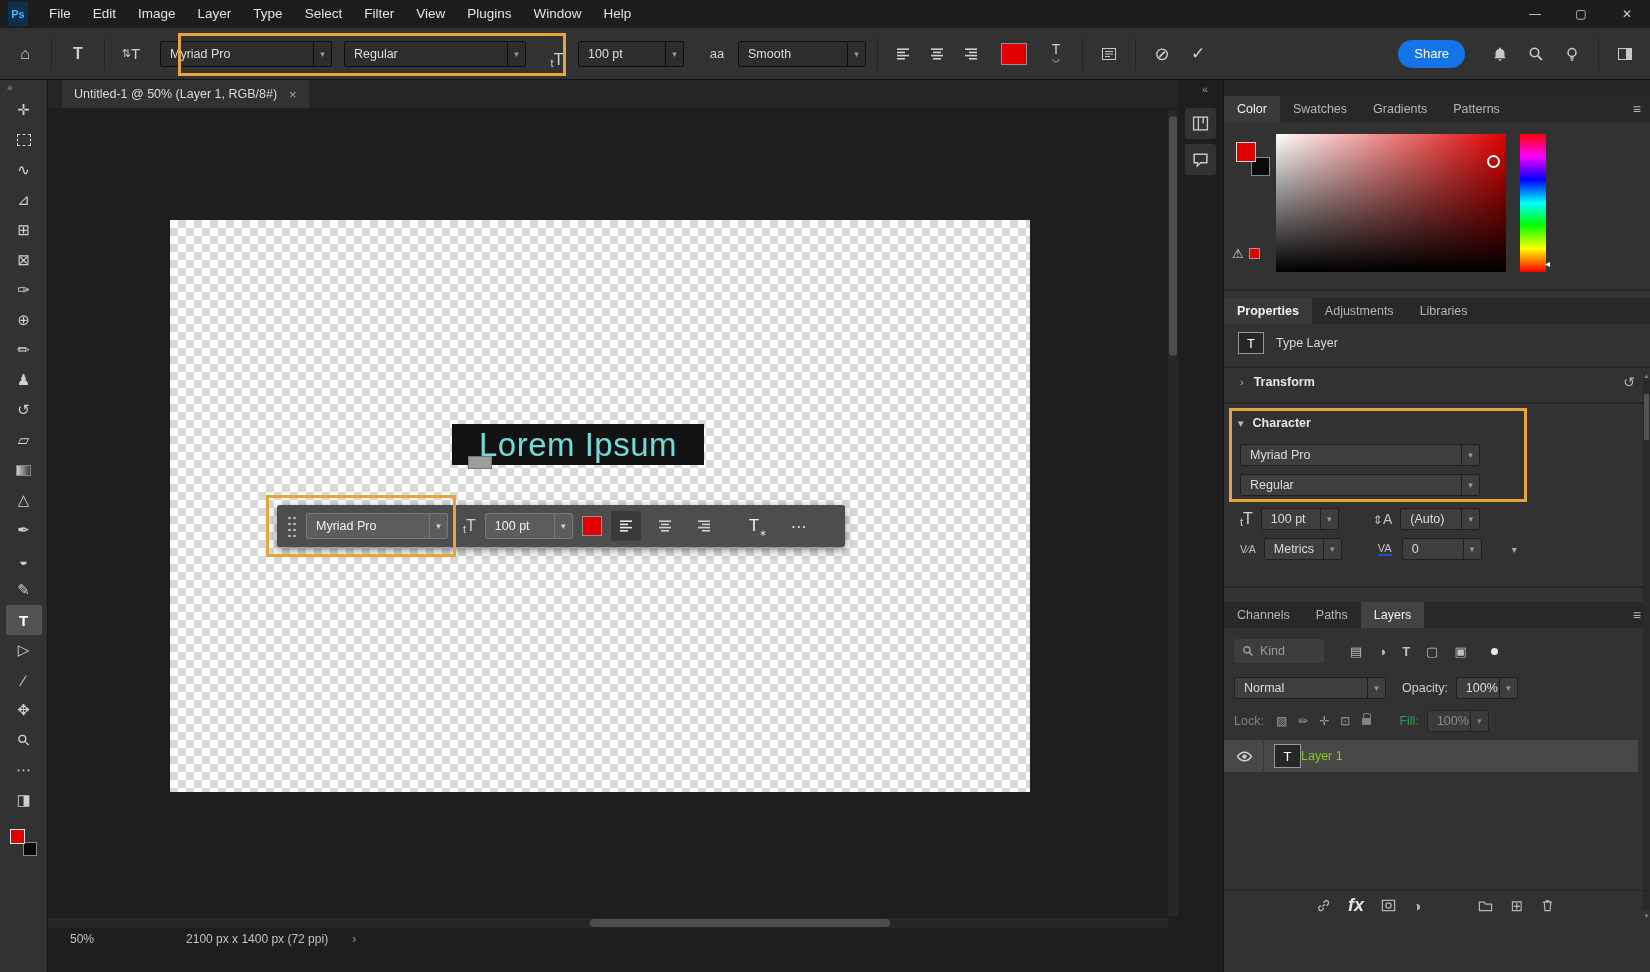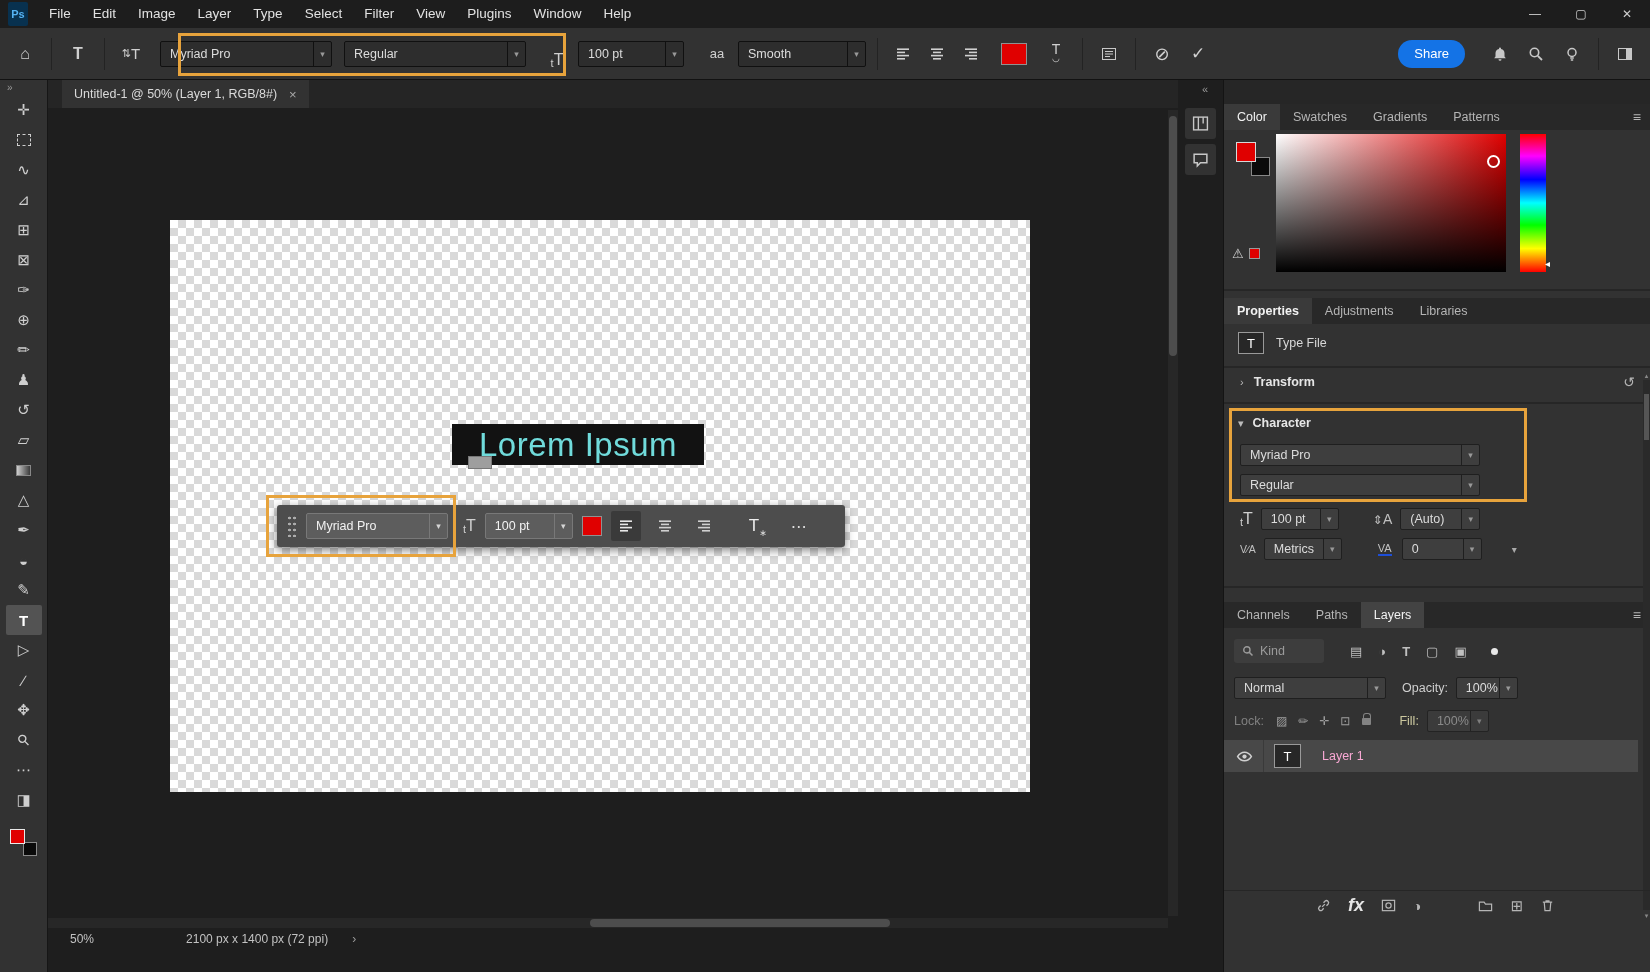--- a/index.html
+++ b/index.html
@@ -419,21 +419,21 @@
     <div class="ds-btn" style="top:64px">
       <svg width="17" height="17" viewBox="0 0 16 16">
           <path d="M2 3h12v8H8l-3 3v-3H2z" fill="none" stroke="#c8c8c8" stroke-width="1.4"></path>
         </svg>
     </div>
   </div>
 
   <div class="panel">
     <div class="ptop"></div>
 
-    <div class="ptabs" style="top:24px">
+    <div class="ptabs" style="top:16px">
       <span class="ptab active">Color</span>
       <span class="ptab">Swatches</span>
       <span class="ptab">Gradients</span>
       <span class="ptab">Patterns</span>
       <span class="pmenu">≡</span>
     </div>
 
     <div class="abs" style="left:0;top:50px;width:427px;height:158px">
       <div class="abs" style="left:12px;top:12px;width:34px;height:34px">
         <span class="abs" style="left:0;top:0;width:20px;height:20px;background:#e00000;border:1px solid #d8d8d8;z-index:2"></span>
@@ -454,21 +454,21 @@
     <div class="divider" style="top:209px"></div>
 
     <div class="ptabs" style="top:218px">
       <span class="ptab active" style="font-weight:bold">Properties</span>
       <span class="ptab">Adjustments</span>
       <span class="ptab">Libraries</span>
     </div>
 
     <div class="abs flex" style="left:14px;top:252px;gap:12px">
       <span class="thumb-box" style="width:26px;height:22px;font-size:13px">T</span>
-      <span style="color:#d8d8d8">Type File</span>
+      <span style="color:#d8d8d8">Type Layer</span>
     </div>
 
     <div class="divider" style="top:286px"></div>
 
     <div class="abs flex" style="left:16px;top:294px;width:395px;gap:10px">
       <span class="sec-chev">›</span>
       <span class="sec-title">Transform</span>
       <span style="margin-left:auto;color:#b5b5b5;font-size:14px">↺</span>
     </div>
 
@@ -558,37 +558,37 @@
       </div>
     </div>
 
     <div class="abs flex" style="left:0;top:630px;width:427px;height:22px;opacity:.75">
       <span style="margin-left:10px;color:#9b9b9b">Lock:</span>
       <span class="icon-txt" style="margin-left:12px;font-size:12px">▨</span>
       <span class="icon-txt" style="margin-left:11px;font-size:12px">✏</span>
       <span class="icon-txt" style="margin-left:11px;font-size:12px">✛</span>
       <span class="icon-txt" style="margin-left:11px;font-size:12px">⊡</span>
       <span class="padlock" style="margin-left:12px"></span>
-      <span style="margin-left:28px;color:#fef9c3">Fill:</span>
+      <span style="margin-left:28px;color:#22c55e">Fill:</span>
       <div class="dd2" style="margin-left:8px;width:62px">
         <span class="dd-val" style="color:#a8a8a8">100%</span>
         <span class="dd-chev" style="border-left:1px solid #1f1f1f">▾</span>
       </div>
     </div>
 
     <div class="abs flex" style="left:0;top:660px;width:414px;height:32px;background:#484848">
       <span style="margin-left:12px">
         <svg width="17" height="17" viewBox="0 0 16 16">
             <path d="M1.5 8s2.6-4 6.5-4 6.5 4 6.5 4-2.6 4-6.5 4S1.5 8 1.5 8z" fill="none" stroke="#d0d0d0" stroke-width="1.3"></path>
             <circle cx="8" cy="8" r="2" fill="#d0d0d0"></circle>
           </svg>
       </span>
       <span style="margin-left:10px;width:1px;height:32px;background:#3a3a3a"></span>
       <span class="thumb-box" style="margin-left:10px;width:27px;height:24px;font-size:13px">T</span>
-      <span style="margin-left:21px;color:#f9a8d4">Layer 1</span>
+      <span style="margin-left:0;color:#84cc16">Layer 1</span>
     </div>
 
     <span class="parrow" style="top:292px">▴</span>
     <div class="pscroll">
         <div class="pthumb"></div>
       </div>
     <span class="parrow" style="top:832px">▾</span>
 
     <div class="bottom-icons">
       <span>

